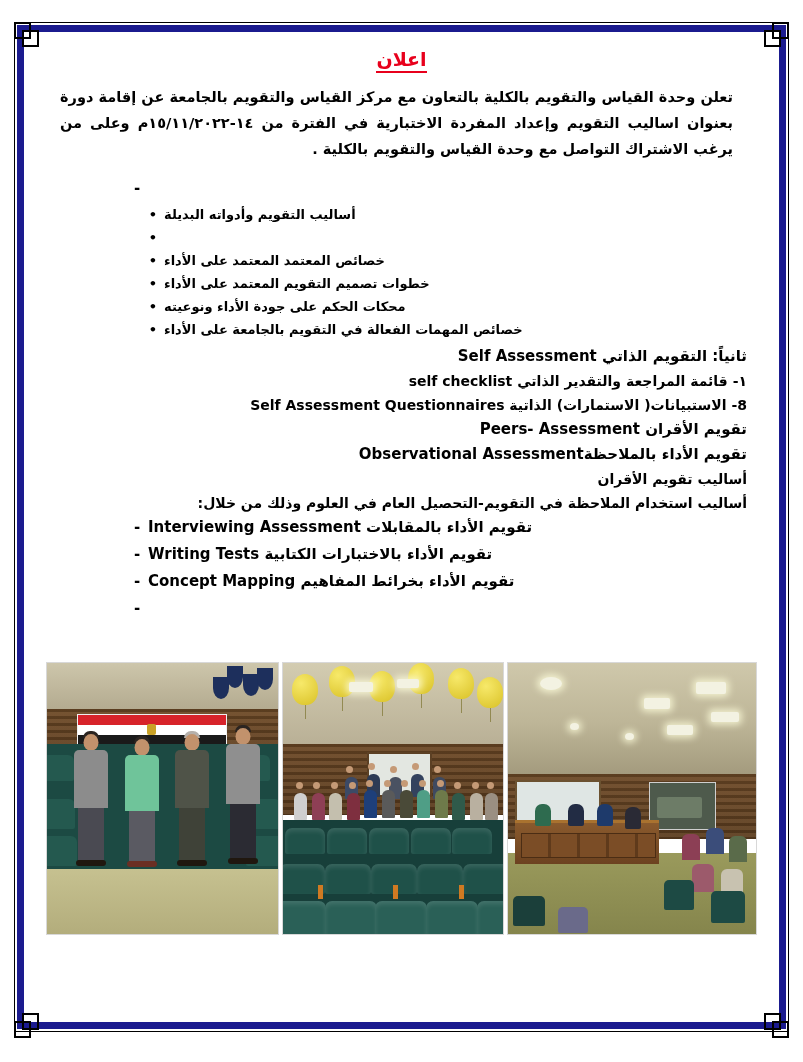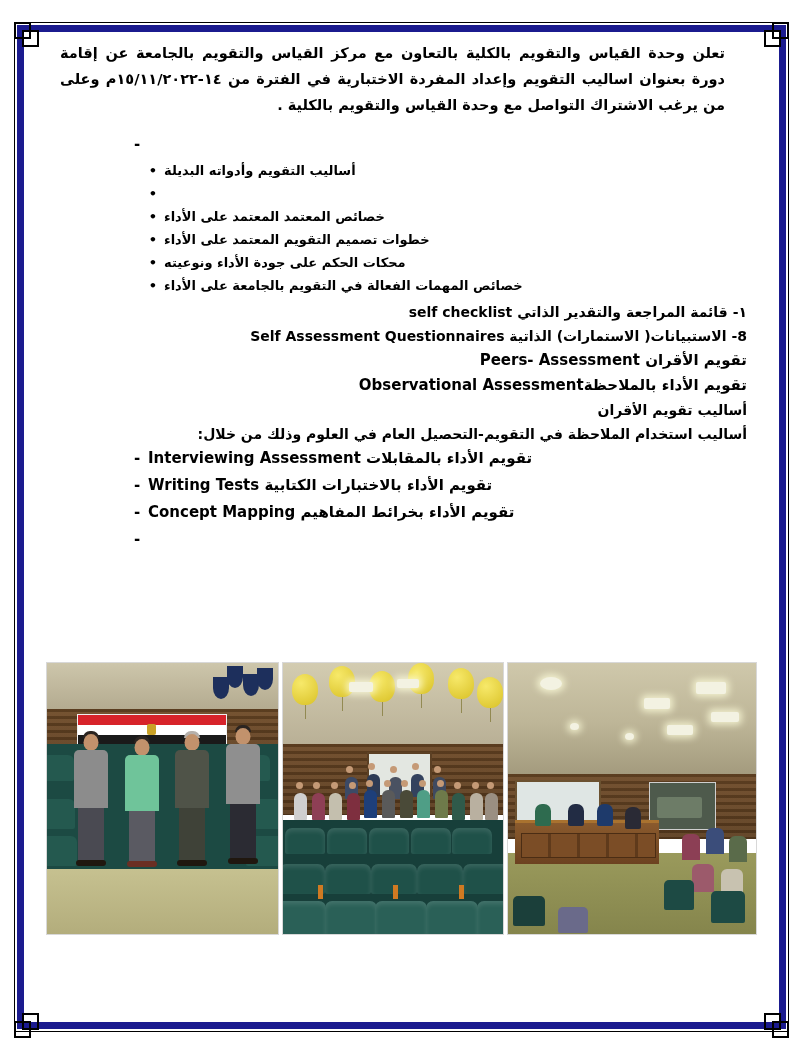--- a/index.html
+++ b/index.html
@@ -71,21 +71,21 @@
     padding-bottom:1px;
   }
 
   .intro-para{
     font-size:14.5px;
     font-weight:bold;
     color:#000000;
     line-height:26px;
     text-align:justify;
     text-align-last:right;
-    margin:0 18px 14px 0;
+    margin:0 10px 14px 0;
     padding:0 4px;
   }
 
   
   .dash-item{
     display:flex;
     flex-direction:row;
     justify-content:flex-end;
     align-items:baseline;
     font-size:15px;
@@ -321,20 +321,23 @@
 <div class="corner-handle ch-tl-b"></div>
 <div class="corner-handle ch-tr-a"></div>
 <div class="corner-handle ch-tr-b"></div>
 <div class="corner-handle ch-bl-a"></div>
 <div class="corner-handle ch-bl-b"></div>
 <div class="corner-handle ch-br-a"></div>
 <div class="corner-handle ch-br-b"></div>
 
 <div id="content">
 
+  <div id="doc-title">
+    <span>اعلان</span>
+  </div>
 
   <p class="intro-para">تعلن وحدة القياس والتقويم بالكلية بالتعاون مع مركز القياس والتقويم بالجامعة عن إقامة دورة بعنوان اساليب التقويم وإعداد المفردة الاختبارية  في الفترة من ١٤-١٥/١١/٢٠٢٢م  وعلى من يرغب الاشتراك التواصل مع وحدة القياس والتقويم بالكلية .</p>
 
   <div class="dash-item">
     <span class="dash-mark">-</span>
   </div>
 
   <div class="bullet-item">
     <span class="bullet-text">أساليب التقويم وأدواته البديلة</span>
     <span class="bullet-mark">•</span>
@@ -354,20 +357,21 @@
     <span class="bullet-text">محكات الحكم على جودة الأداء ونوعيته</span>
     <span class="bullet-mark">•</span>
   </div>
   <div class="bullet-item">
     <span class="bullet-text">خصائص المهمات الفعالة في التقويم بالجامعة على الأداء</span>
     <span class="bullet-mark">•</span>
   </div>
 
   <div class="section-gap"></div>
 
+  <p class="plain-line">ثانياً: التقويم الذاتي Self Assessment</p>
   <p class="plain-line sm">١- قائمة المراجعة والتقدير الذاتي self checklist</p>
   <p class="plain-line sm">8- الاستبيانات( الاستمارات) الذاتية Self Assessment Questionnaires</p>
 
   <p class="plain-line">تقويم الأقران Peers- Assessment</p>
   <p class="plain-line">تقويم الأداء بالملاحظةObservational Assessment</p>
 
   <p class="plain-line sm">أساليب تقويم الأقران</p>
   <p class="plain-line sm">أساليب استخدام الملاحظة في التقويم-التحصيل العام في العلوم وذلك من خلال:</p>
 
   <div class="dash-item">

